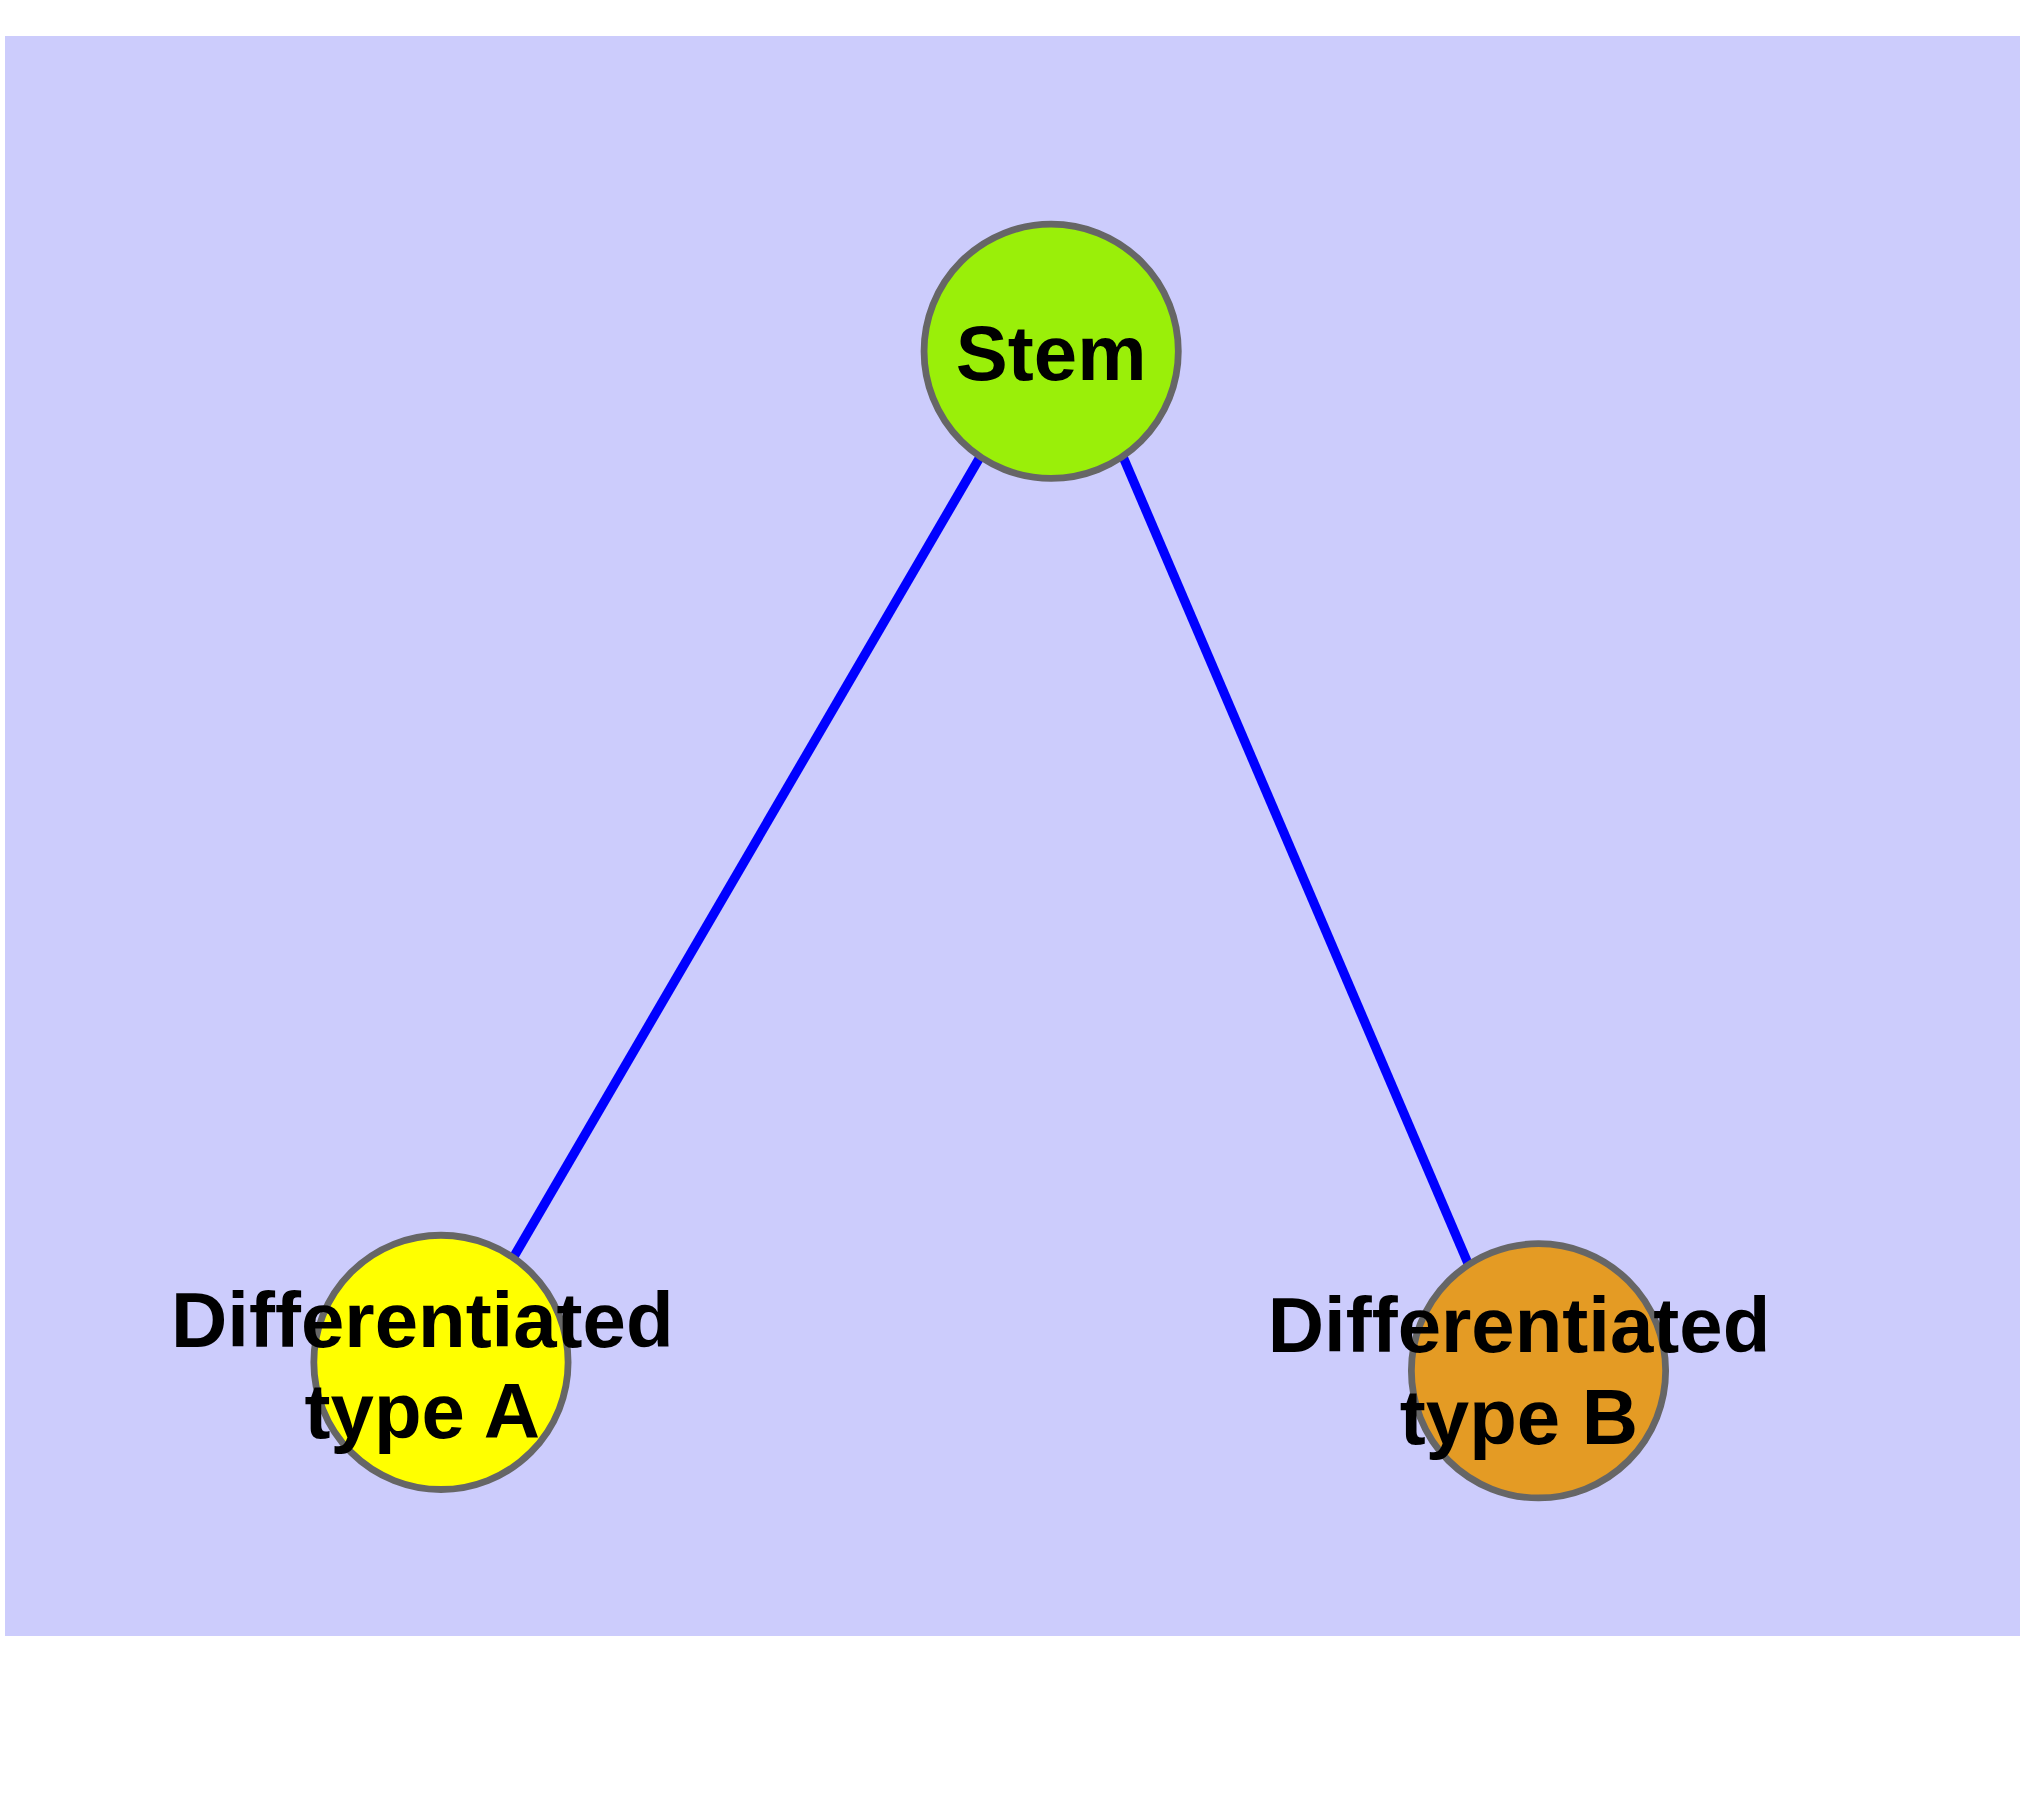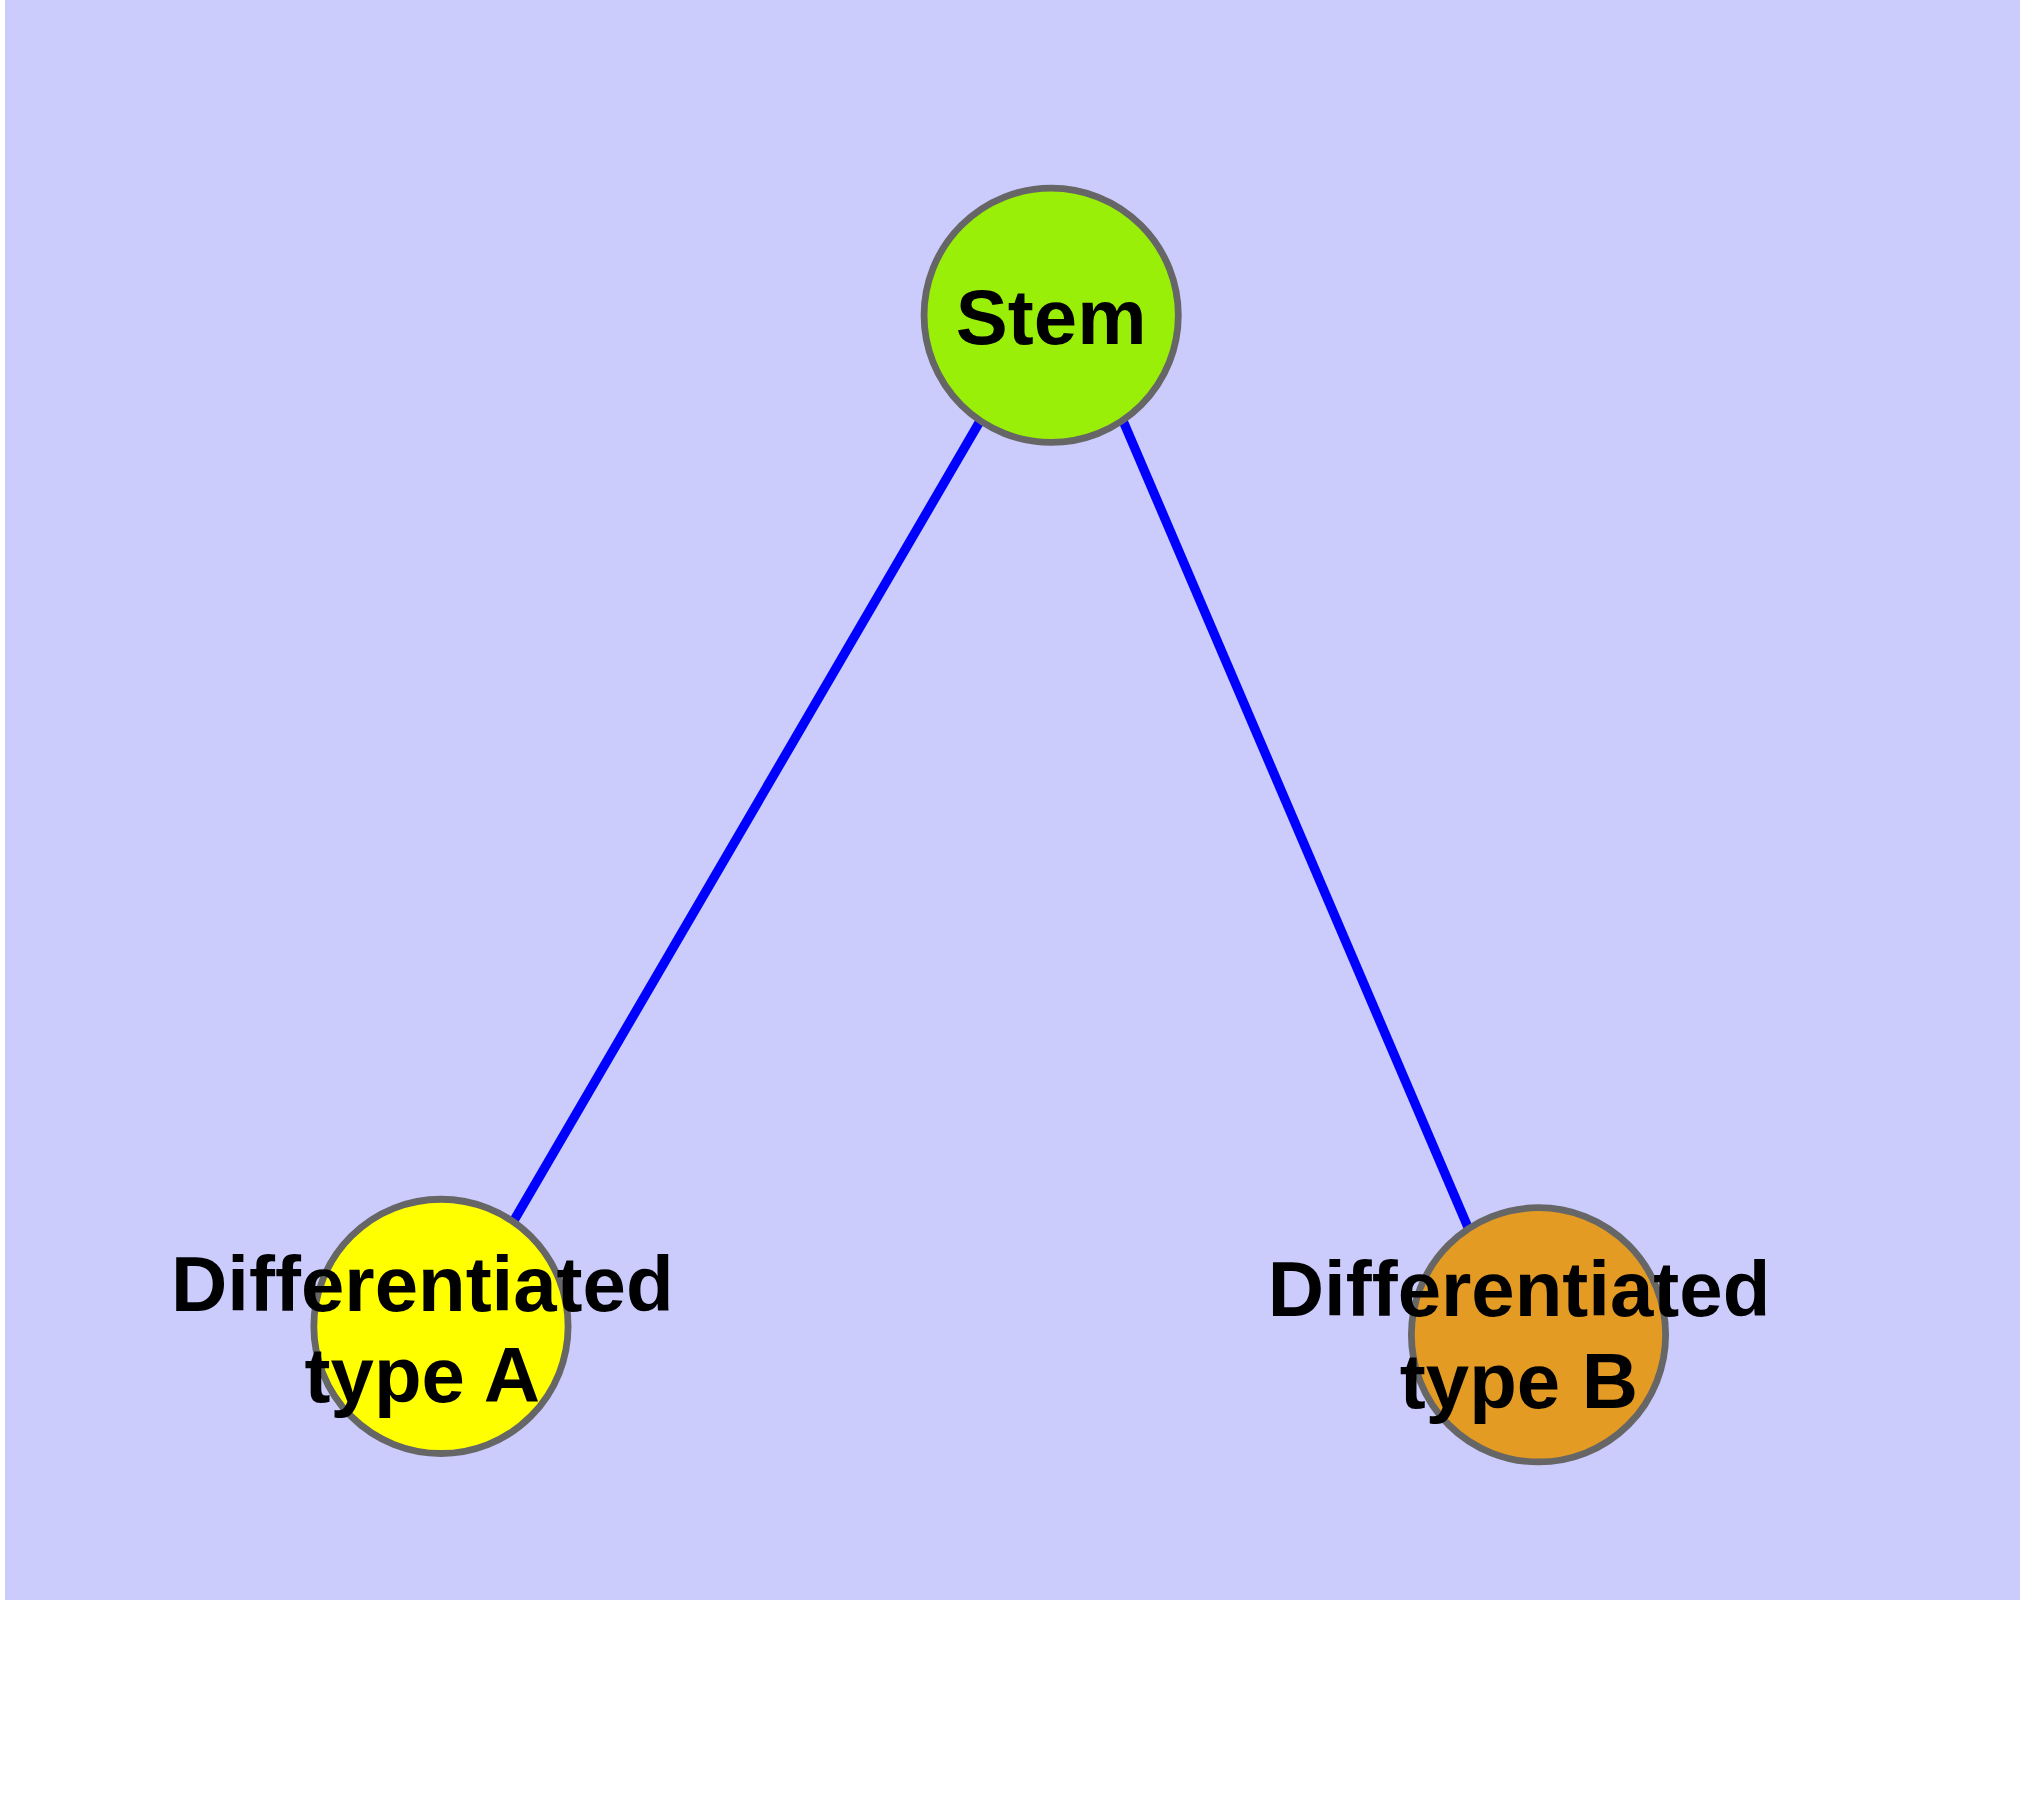--- a/index.html
+++ b/index.html
@@ -7,20 +7,21 @@
     padding: 0;
     background: #ffffff;
   }
   #canvas {
     position: relative;
     width: 2021px;
     height: 1600px;
     background: #ffffff;
     overflow: hidden;
     font-family: "Liberation Sans", sans-serif;
+    margin-top: 36px;
   }
   #plot-background {
     position: absolute;
     left: 5.1px;
     top: 0px;
     width: 2015px;
     height: 1804px;
     background: #ccccfc;
   }
   svg.graph-layer {

